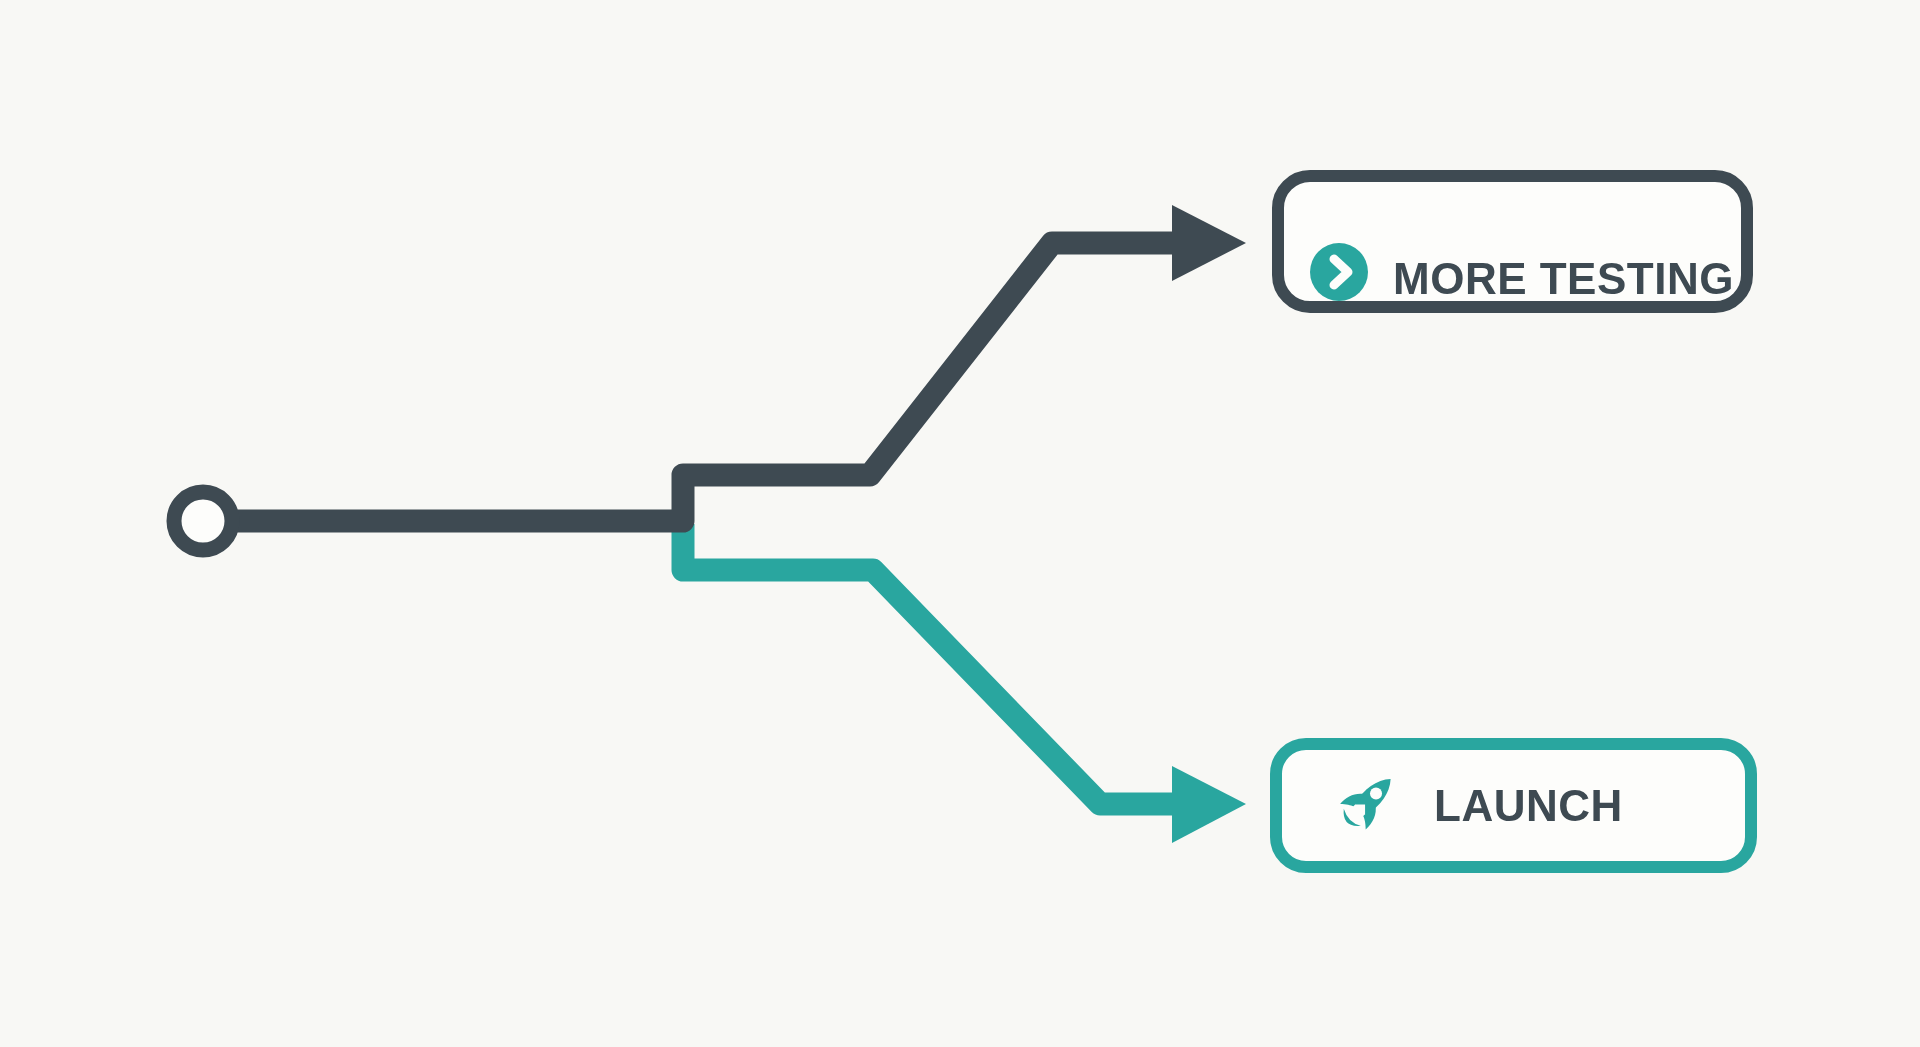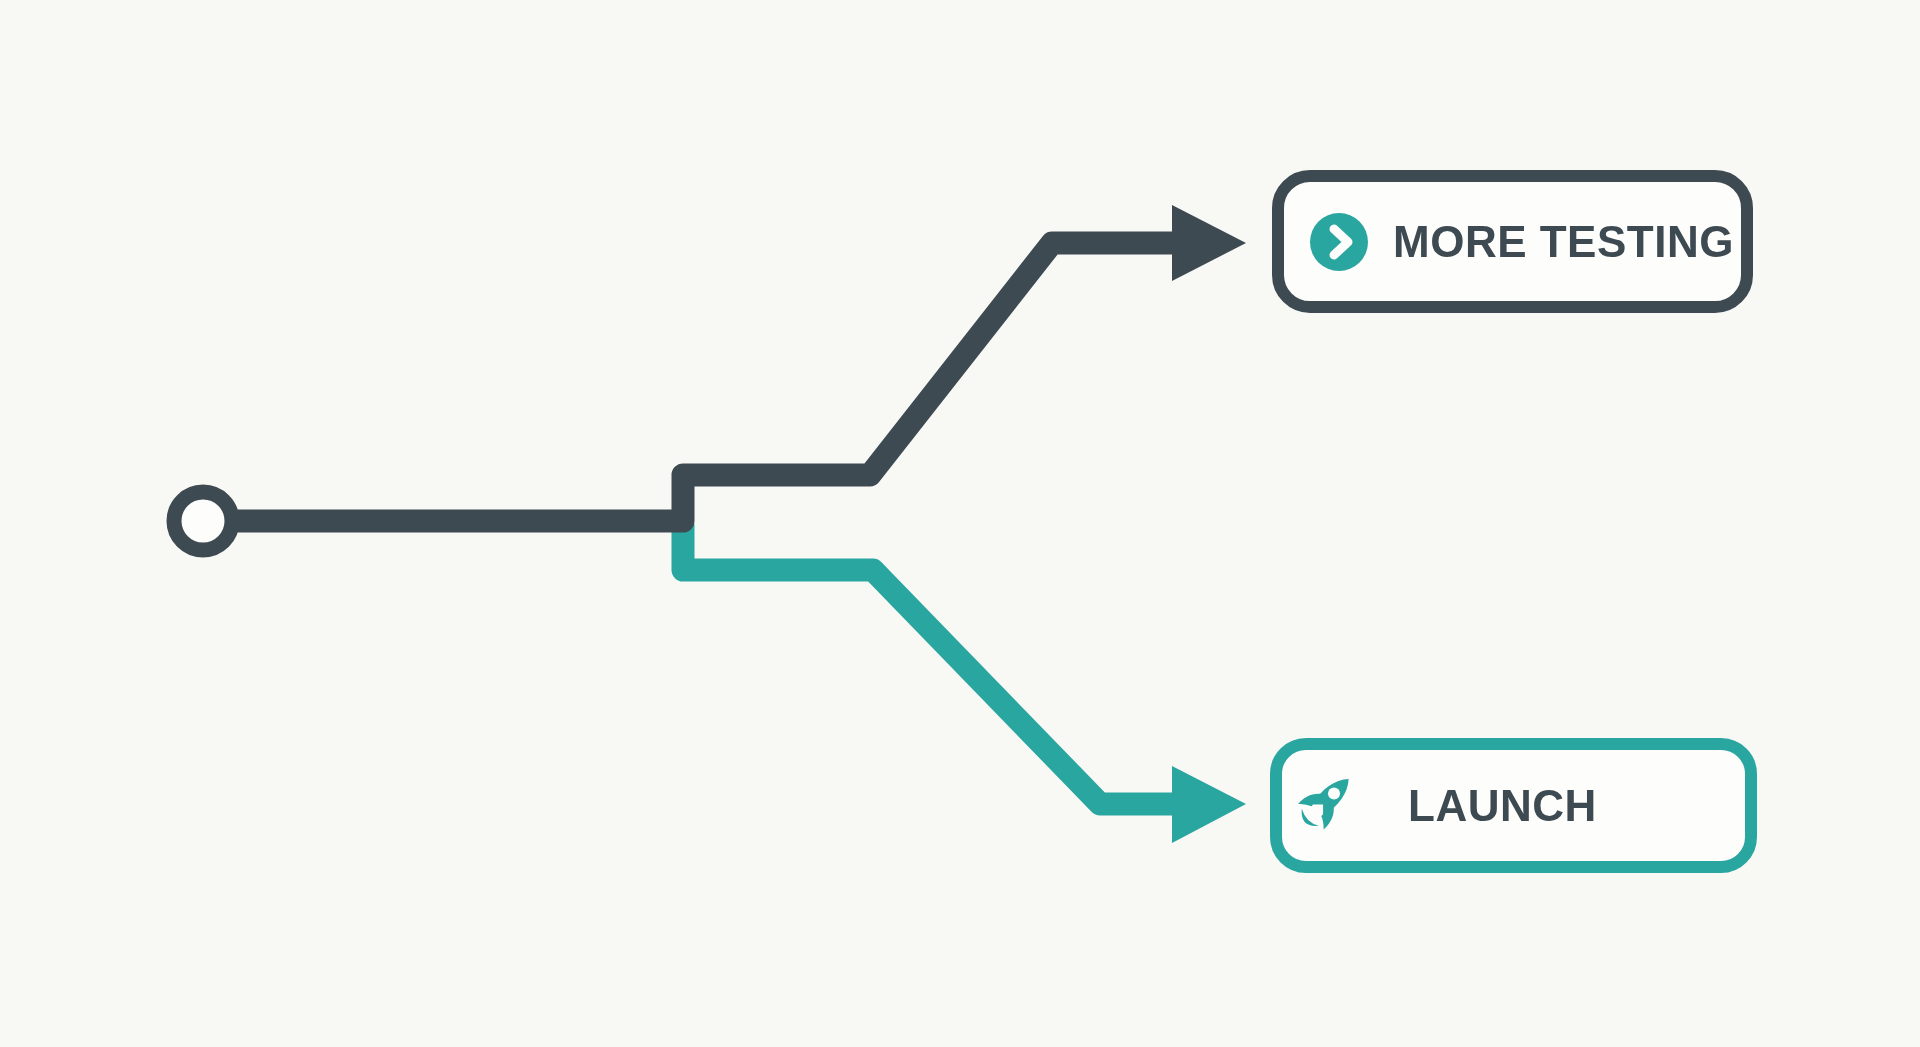--- a/index.html
+++ b/index.html
@@ -53,29 +53,31 @@
   }
   .node-more-testing {
     left: 1272px;
     top: 170px;
     width: 481px;
     height: 143px;
     border: 12px solid var(--dark, #3e4a52);
     border-radius: 38px;
     padding-left: 26px;
     gap: 25px;
+    align-items: flex-end;
   }
   .node-launch {
     left: 1270px;
     top: 738px;
     width: 487px;
     height: 135px;
     border: 12px solid var(--teal, #29a69f);
     border-radius: 36px;
-    gap: 40px;
+    padding-left: 42px;
+    gap: 24px;
   }
   .node-label {
     font-weight: bold;
     font-size: 44px;
     line-height: 1;
     letter-spacing: 0.5px;
     color: var(--dark, #3e4a52);
     white-space: nowrap;
   }
   .chevron-badge {

